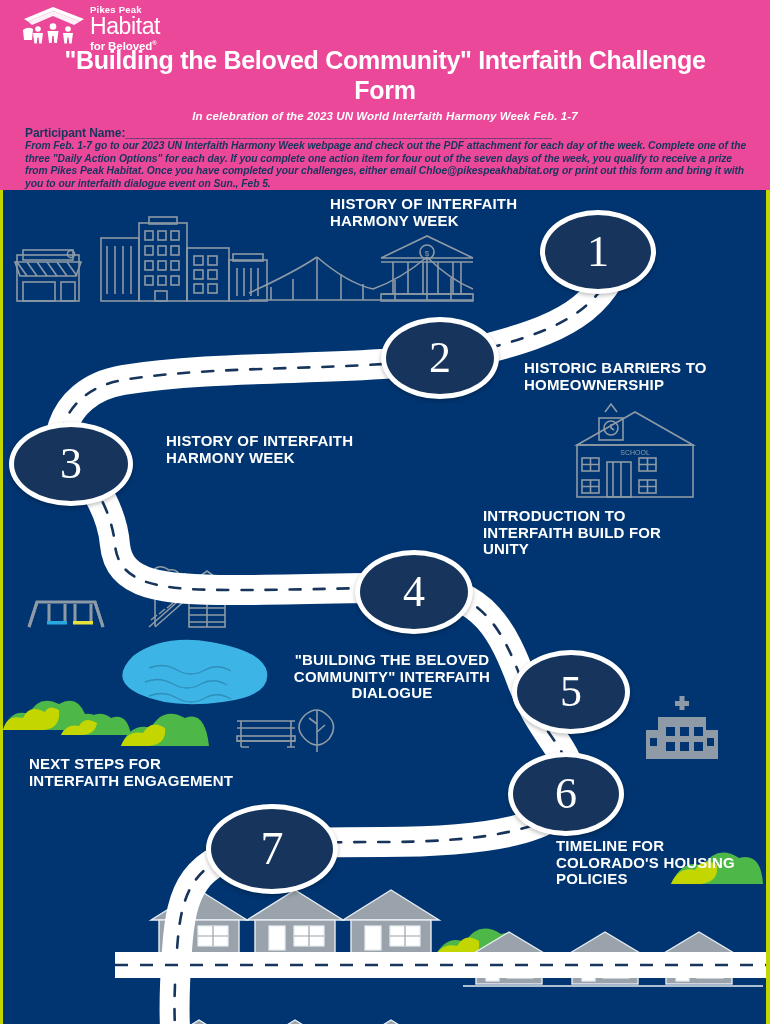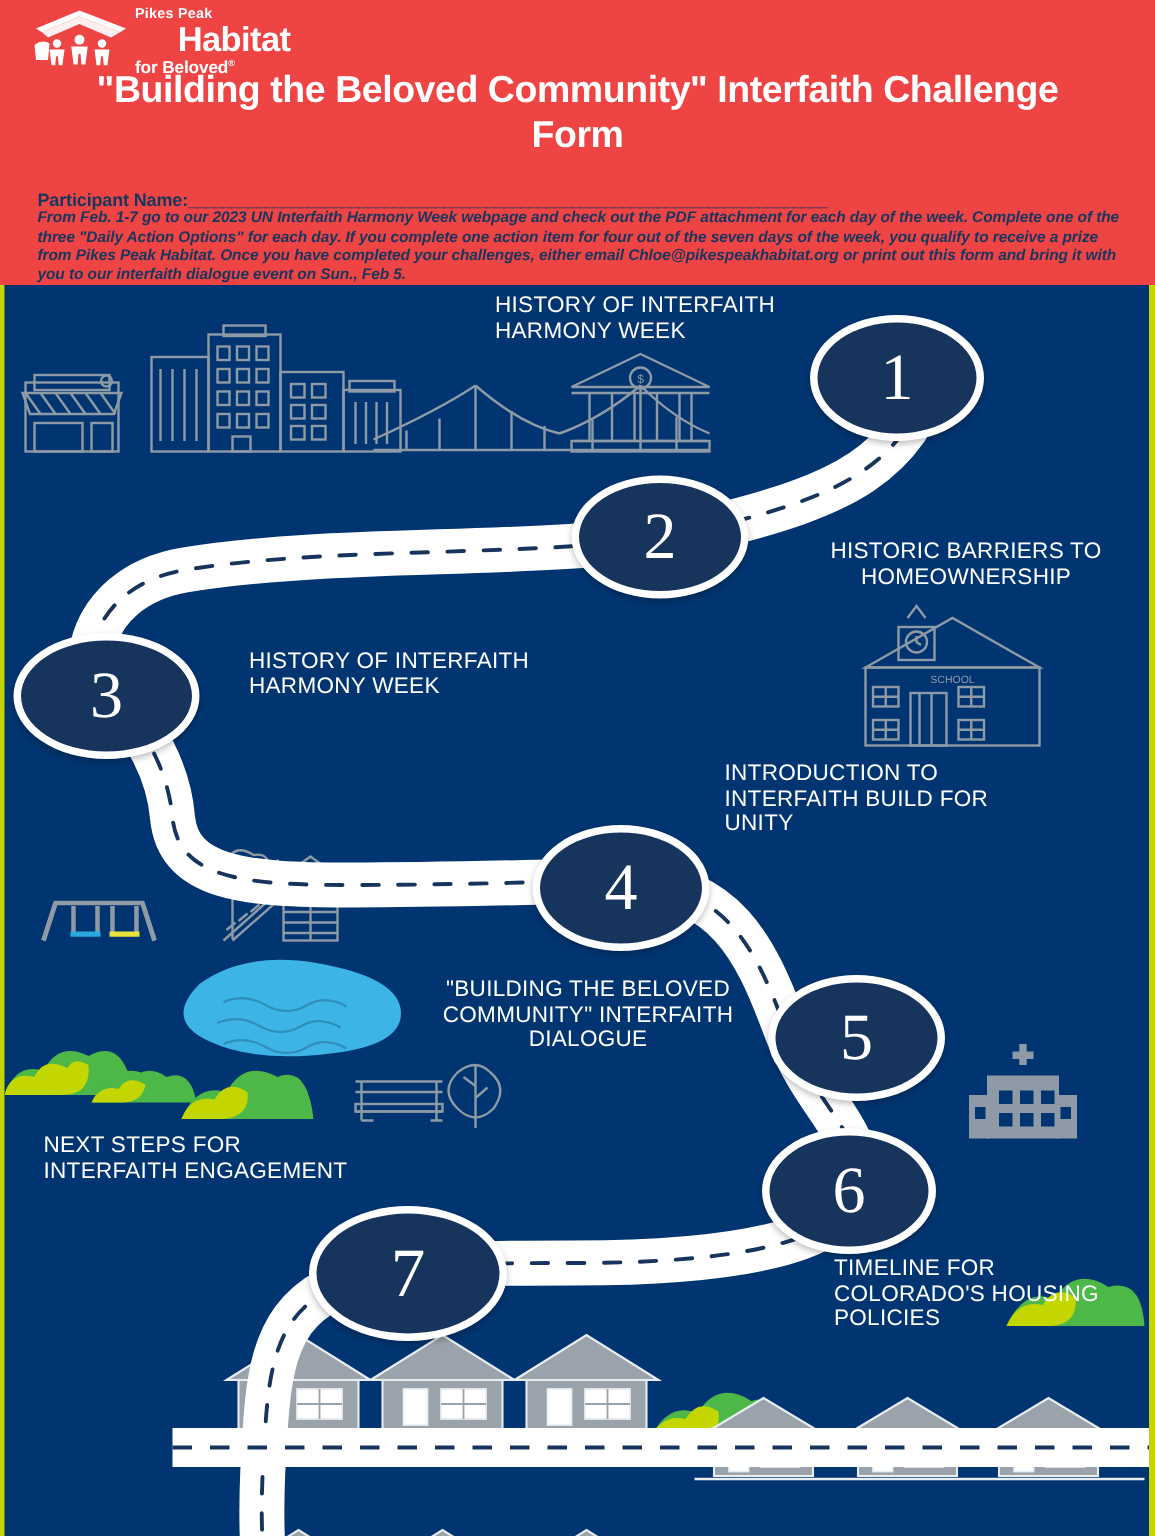--- a/index.html
+++ b/index.html
@@ -13,39 +13,39 @@
     position: relative;
     width: 770px; height: 1024px;
     background: #c4d600;
     overflow: hidden;
   }
 
   
   #header {
     position: absolute; left: 0; top: 0;
     width: 770px; height: 190px;
-    background: #ef4444;
+    background: #ec4899;
   }
 
   
   #logo {
     position: absolute; left: 22px; top: 4px;
     width: 200px; height: 42px;
   }
   #logo .logo-mark {
     position: absolute; left: 0; top: 2px; width: 64px; height: 38px;
   }
   #logo .logo-text {
     position: absolute; left: 68px; top: 0px; width: 132px; color: #ffffff;
   }
   #logo .lt-small {
     font-size: 9.5px; font-weight: bold; letter-spacing: .2px; line-height: 11px;
   }
   #logo .lt-big {
-    font-size: 23px; font-weight: bold; letter-spacing: -.4px; line-height: 22px; text-align: center;
+    font-size: 23px; font-weight: normal; letter-spacing: -.4px; line-height: 22px;
   }
   #logo .lt-mid {
     font-size: 11.5px; font-weight: bold; letter-spacing: -.1px; line-height: 13px;
   }
   #logo .lt-mid sup { font-size: 6px; vertical-align: super; }
 
   #title {
     position: absolute; left: 40px; top: 45px; width: 690px;
     text-align: center; color: #ffffff;
     font-size: 25px; font-weight: bold; line-height: 30px;
@@ -94,21 +94,21 @@
     display: flex; align-items: center; justify-content: center;
     font-family: "Liberation Serif", serif;
     font-weight: normal;
     box-shadow: 0 2px 4px rgba(0,0,0,.25);
   }
   .bubble span { line-height: 1; display: block; }
 
   .step-label {
     position: absolute;
     color: #ffffff;
-    font-size: 15px; font-weight: normal;
+    font-size: 15px; font-weight: bold;
     line-height: 16.5px; letter-spacing: .2px;
     text-transform: uppercase;
   }
   .step-label.center { text-align: center; }
 </style>
 </head>
 <body>
 
 <div id="page">
 
@@ -129,20 +129,21 @@
       <div class="logo-text">
         <div class="lt-small">Pikes Peak</div>
         <div class="lt-big">Habitat</div>
         <div class="lt-mid">
           <span>for Beloved</span><sup>®</sup>
         </div>
       </div>
     </div>
 
     <div id="title">"Building the Beloved Community" Interfaith Challenge Form</div>
+    <div id="subtitle">In celebration of the 2023 UN World Interfaith Harmony Week Feb. 1-7</div>
 
     <div id="participant-row">
       <span class="pname">Participant Name:</span><span class="pline">___________________________________________________________________________</span>
     </div>
 
     <div id="instructions"><span>From Feb. 1-7 go to our </span><span class="link">2023 UN Interfaith Harmony Week webpage</span><span> and check out the PDF attachment for each day of the week. Complete one of the three "Daily Action Options" for each day. If you complete one action item for four out of the seven days of the week, you qualify to receive a prize from Pikes Peak Habitat. Once you have completed your challenges, either email Chloe@pikespeakhabitat.org or print out this form and bring it with you to our interfaith dialogue event on Sun., Feb 5.</span></div>
   </div>
 
   <div id="body-panel">
 
@@ -451,21 +452,21 @@
       <span>5</span>
     </div>
     <div class="bubble" style="left:505px; top:562px; width:116px; height:84px; font-size:44px;">
       <span>6</span>
     </div>
     <div class="bubble" style="left:203px; top:614px; width:132px; height:90px; font-size:46px;">
       <span>7</span>
     </div>
 
     <div class="step-label" style="left:327px; top:6px; width:230px;">HISTORY OF INTERFAITH HARMONY WEEK</div>
-    <div class="step-label" style="left:521px; top:170px; width:240px;text-align:center;">HISTORIC BARRIERS TO HOMEOWNERSHIP</div>
+    <div class="step-label" style="left:521px; top:170px; width:240px;">HISTORIC BARRIERS TO HOMEOWNERSHIP</div>
     <div class="step-label" style="left:163px; top:243px; width:220px;">HISTORY OF INTERFAITH HARMONY WEEK</div>
     <div class="step-label" style="left:480px; top:318px; width:210px;">INTRODUCTION TO INTERFAITH BUILD FOR UNITY</div>
     <div class="step-label center" style="left:286px; top:462px; width:206px;">"BUILDING THE BELOVED COMMUNITY" INTERFAITH DIALOGUE</div>
     <div class="step-label" style="left:26px; top:566px; width:215px;">NEXT STEPS FOR INTERFAITH ENGAGEMENT</div>
     <div class="step-label" style="left:553px; top:648px; width:200px;">TIMELINE FOR COLORADO'S HOUSING POLICIES</div>
 
   </div>
 </div>
 
 </body></html>

